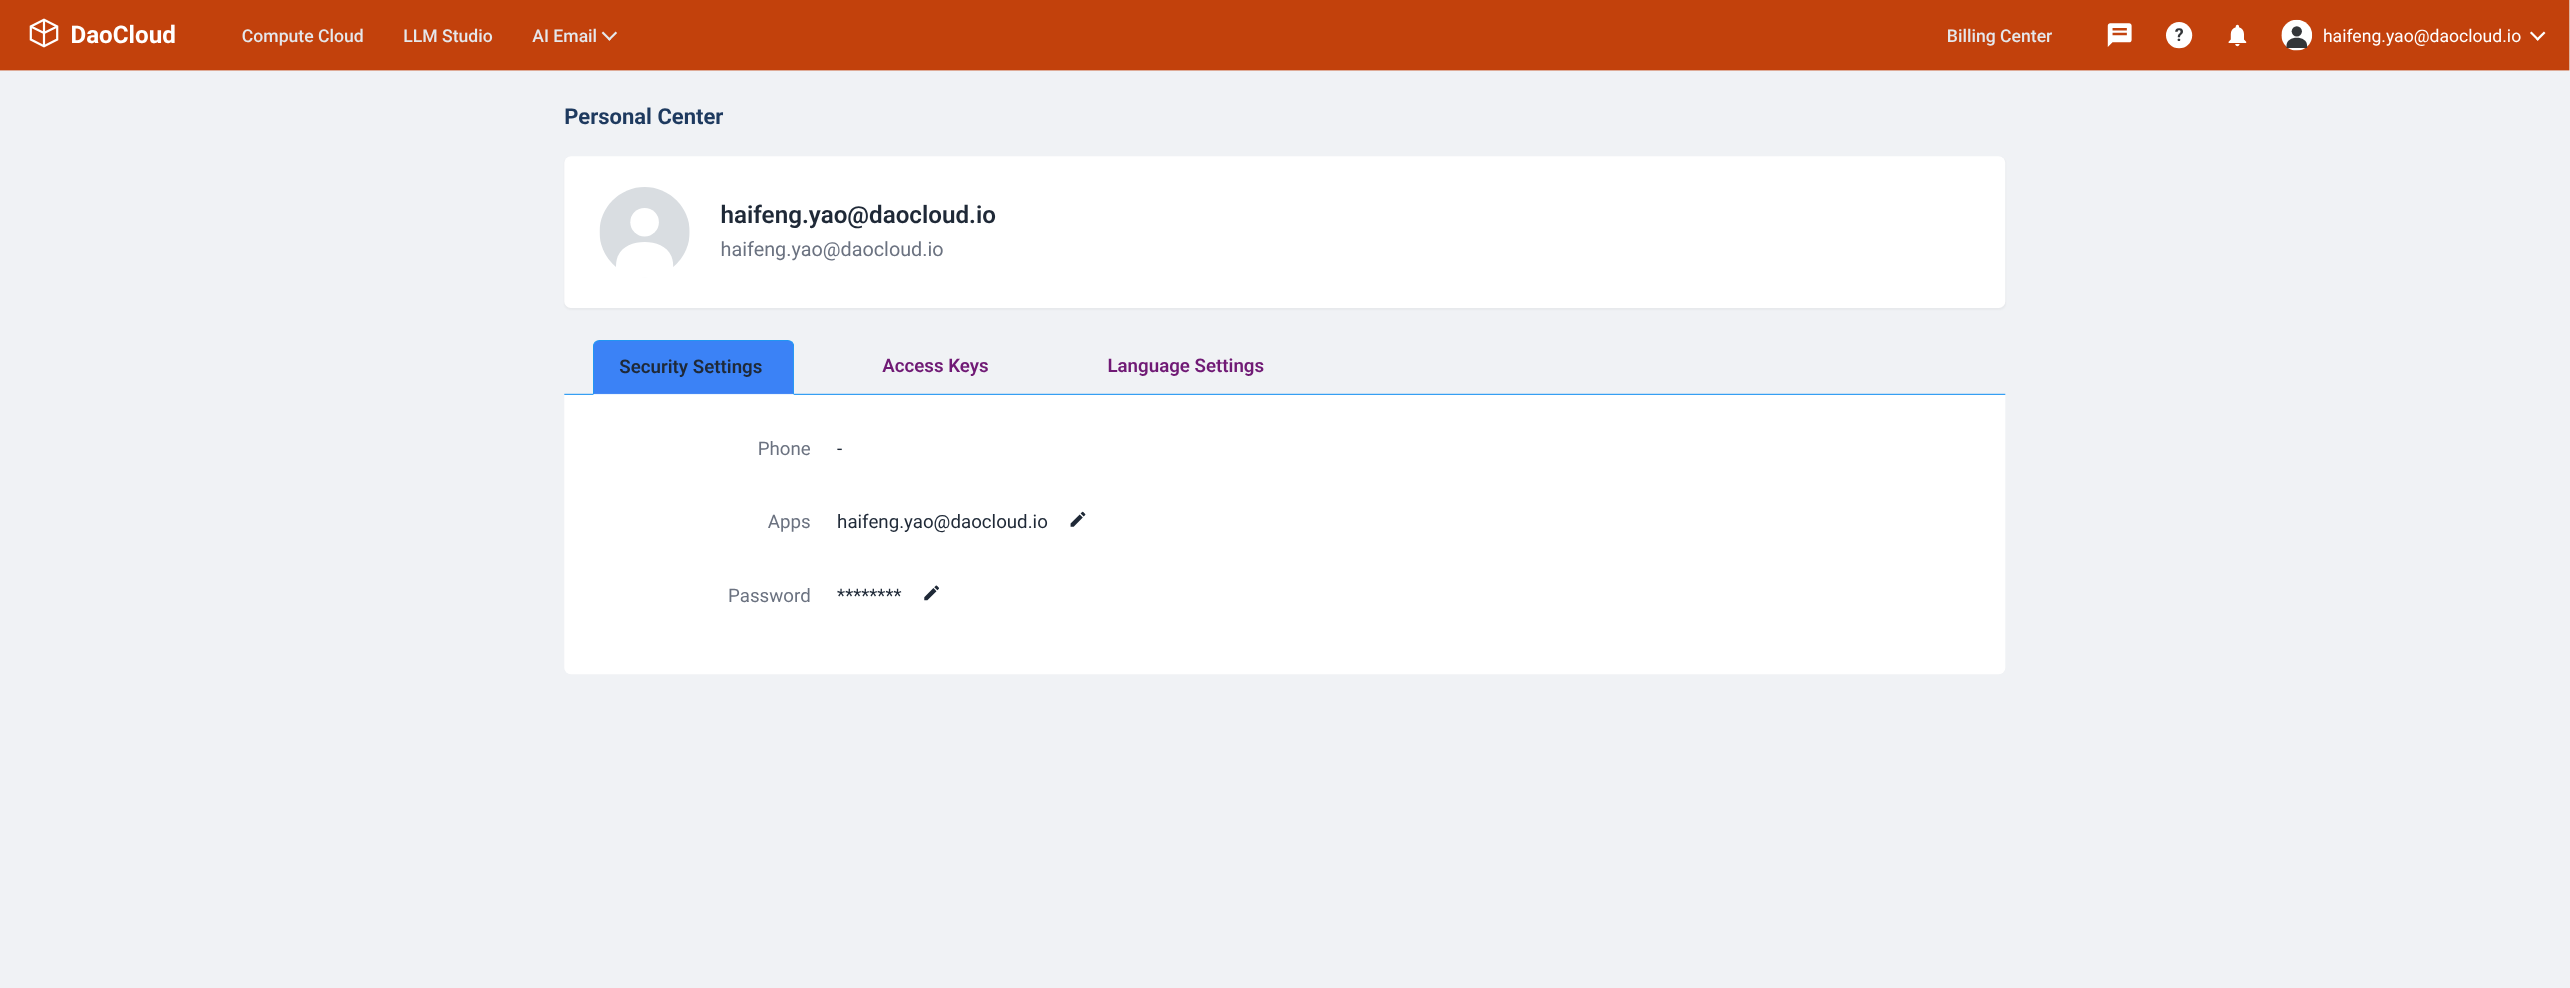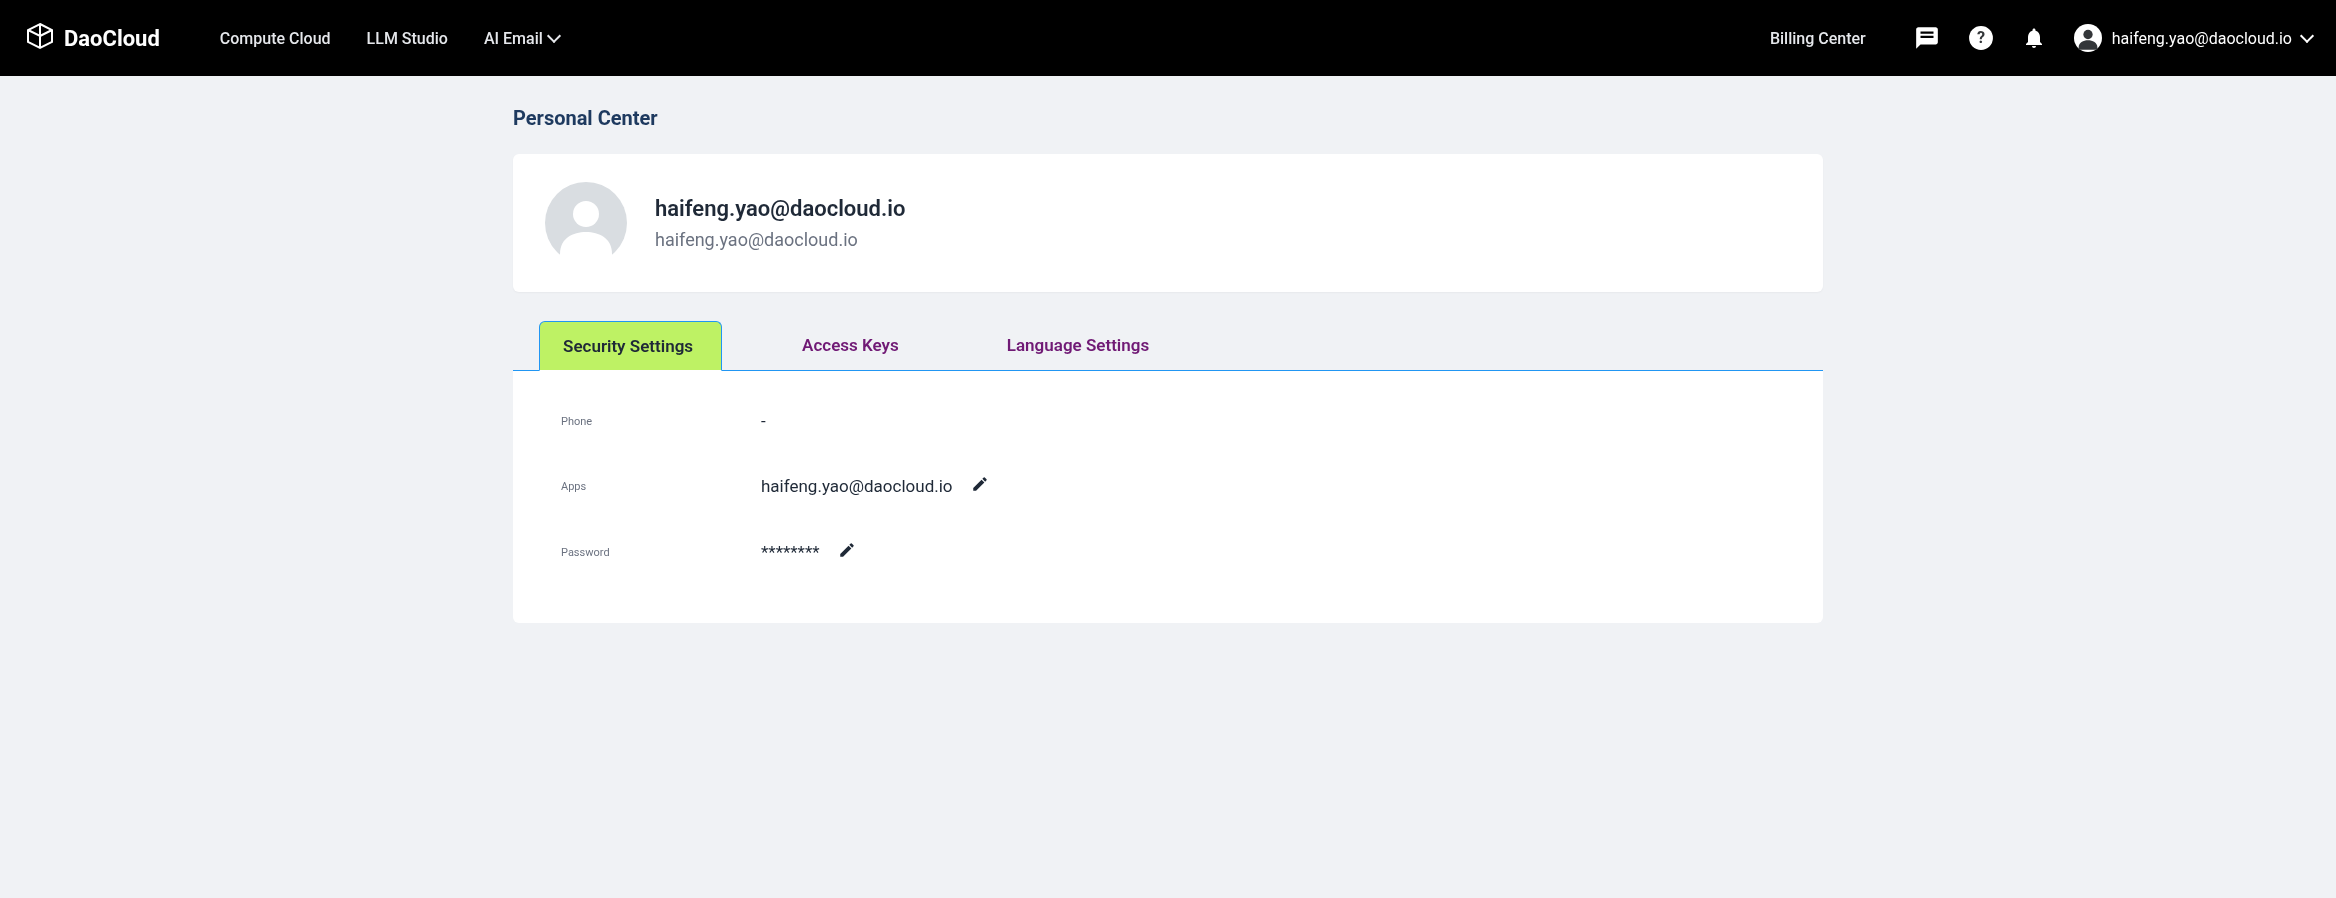--- a/index.html
+++ b/index.html
@@ -6,22 +6,22 @@
       margin: 0;
       padding: 0;
       box-sizing: border-box;
     }
     body {
       font-family: -apple-system, BlinkMacSystemFont, "Segoe UI", Roboto, "Helvetica Neue", Arial, sans-serif;
       background: #f0f2f5;
       color: #1f2937;
     }
     .header {
-      background: #000000;
-      height: 76px;
+      background: #c2410c;
+      height: 64px;
       display: flex;
       align-items: center;
       padding: 0 24px;
       color: #fff;
     }
     .logo {
       display: flex;
       align-items: center;
       font-size: 22px;
       font-weight: 700;
@@ -120,43 +120,43 @@
       padding: 14px 28px;
       font-size: 17px;
       font-weight: 600;
       cursor: pointer;
       color: #701a75;
       position: relative;
       bottom: -1px;
     }
     .tab.active {
       color: #1f2937;
-      background: #bef264;
+      background: #3b82f6;
       border: 1px solid #2196f3;
       border-bottom: 1px solid #fff;
       border-radius: 6px 6px 0 0;
       padding-left: 23px;
     }
     .tab-content {
       background: #fff;
       padding: 40px 48px 60px;
       border-radius: 0 0 6px 6px;
     }
     .field-row {
       display: flex;
       align-items: center;
       margin-bottom: 44px;
     }
     .field-row:last-child {
       margin-bottom: 0;
     }
     .field-label {
       width: 200px;
-      text-align: left;
-      font-size: 11px;
+      text-align: right;
+      font-size: 17px;
       color: #6b7280;
       padding-right: 24px;
     }
     .field-value {
       font-size: 17px;
       color: #1f2937;
       display: flex;
       align-items: center;
       gap: 18px;
     }

